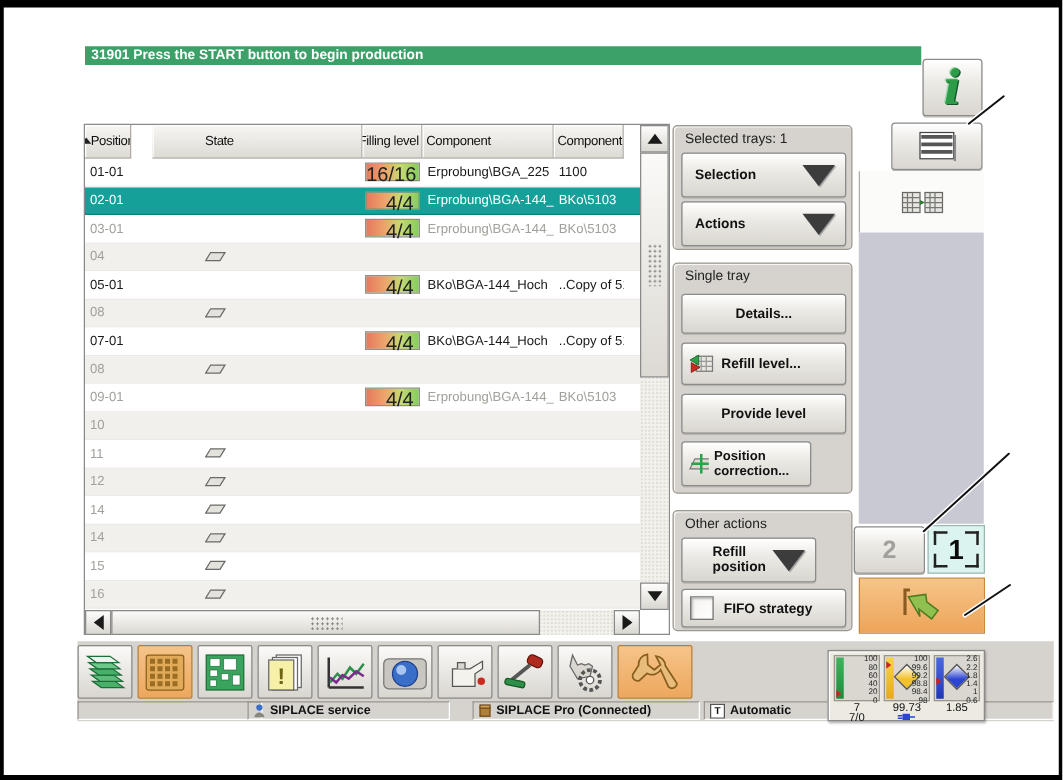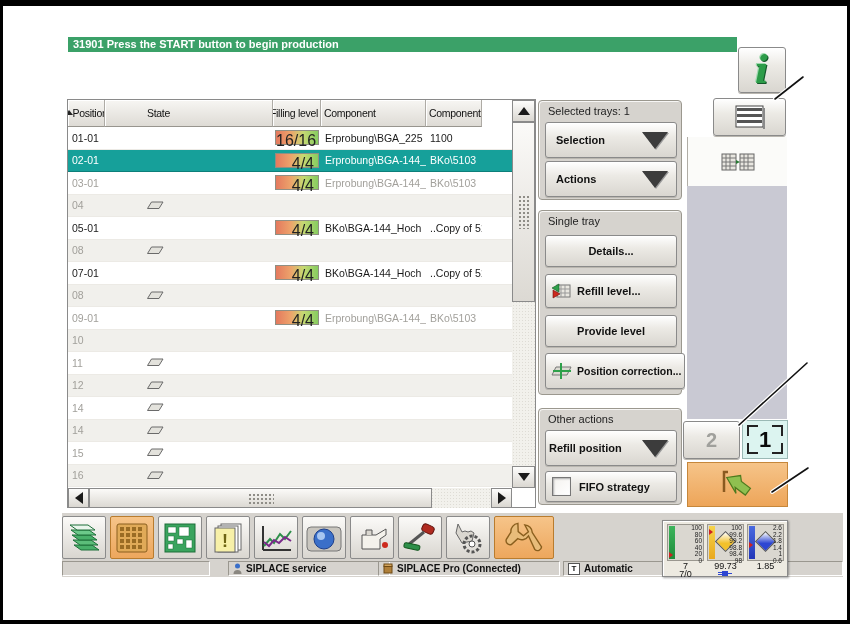--- a/index.html
+++ b/index.html
@@ -25,21 +25,21 @@
   .hcell{background:linear-gradient(180deg,#f7f6f3,#dedbd5);border-right:1px solid #aeaba5;border-bottom:1px solid #98958e;box-shadow:inset 1px 1px 0 #fff;box-sizing:border-box;font-size:10.5px;letter-spacing:-0.3px;color:#111;display:flex;align-items:center;padding:0 3px;overflow:hidden;white-space:nowrap;}
   .hcell.c-pos{flex-direction:row;justify-content:center;align-items:center;padding:0;}
   .sortarrow{width:0;height:0;border-left:4px solid transparent;border-right:4px solid transparent;border-bottom:5px solid #222;margin-bottom:1px;}
   .tbody{position:absolute;left:0;top:27px;width:444px;height:360px;overflow:hidden;background:#fff;}
   .trow{display:flex;height:22.5px;box-sizing:border-box;border-bottom:1px solid #eceae5;background:#fff;font-size:10.5px;color:#1a1a1a;}
   .trow.alt{background:#f1f0ec;}
   .trow.dim{color:#a2a09b;}
   .trow.sel{background:#16a09a;color:#fff;border-bottom:1px solid #0d7f7a;}
   .tcell{box-sizing:border-box;padding:0 4px;display:flex;align-items:center;overflow:hidden;white-space:nowrap;}
   .c-pos{width:37px;}
-  .c-state{width:168px;padding-left:42px;}
+  .c-state{width:168px;padding-left:42px;margin-left:17px;}
   .c-fill{width:48px;justify-content:flex-end;padding:0 2px;}
   .c-comp{width:105px;}
   .c-comp2{width:56px;}
   .chip{width:44px;height:15px;border:1px solid #8f8f83;box-sizing:border-box;background:linear-gradient(90deg,#e4795e,#eda36b 35%,#c6d972 65%,#86cc60);font-size:16px;color:#222;text-align:right;padding:1px 4px 0 0;}
   .sel .chip{color:#222;}
 
   
   .sbtrack{background:#f2f1ec;background-image:radial-gradient(#dedcd5 25%, transparent 26%);background-size:3px 3px;}
   .sbbtn{background:linear-gradient(180deg,#fdfdfc,#dad7d1);border:1px solid #8a8a8a;box-sizing:border-box;display:flex;align-items:center;justify-content:center;}
   .tri-up{width:0;height:0;border-left:6px solid transparent;border-right:6px solid transparent;border-bottom:8px solid #1a1a1a;}
@@ -327,33 +327,33 @@
       <rect x="5" y="2" width="13" height="12" fill="#e9e7e0" stroke="#777"></rect>
       <path d="M5 6 h13 M5 10 h13 M9 2 v12 M13 2 v12" stroke="#999" stroke-width="1" fill="none"></path>
       <polygon points="0,5 7,1 7,9" fill="#2ea04a" stroke="#14571f" stroke-width="0.6"></polygon>
       <polygon points="9,11 2,7 2,15" fill="#cc2a1e" stroke="#6e130c" stroke-width="0.6" transform="translate(-1,0)"></polygon>
     </svg>
     <span>Refill level...</span>
   </div>
   <div class="abs btn3d" style="left:6px;top:104px;width:132px;height:32px;">
     <span>Provide level</span>
   </div>
-  <div class="abs btn3d left" style="left:6px;top:142px;width:140px;height:36px;padding-left:5px;gap:4px;font-size:10.5px;align-items:center;">
+  <div class="abs btn3d left" style="left:6px;top:142px;width:104px;height:36px;padding-left:5px;gap:4px;font-size:10.5px;align-items:center;">
     <svg width="22" height="16">
       <polygon points="5,4 20,4 16,12 1,12" fill="#dcdad2" stroke="#777"></polygon>
       <path d="M10 0 v16" stroke="#2ea04a" stroke-width="2"></path>
       <path d="M2 8 h18" stroke="#2ea04a" stroke-width="2"></path>
     </svg>
     <span>Position correction...</span>
   </div>
 </div>
 
 <div class="abs group" style="left:538px;top:408px;width:144px;height:97px;">
   <span class="gtitle">Other actions</span>
-  <div class="abs btn3d left" style="left:6px;top:21px;width:132px;height:36px;padding-left:3px;">
+  <div class="abs btn3d left" style="left:6px;top:21px;width:108px;height:36px;padding-left:24px;">
     <span>Refill position</span>
     <span class="ddtri"></span>
   </div>
   <div class="abs btn3d left" style="left:6px;top:62px;width:132px;height:31px;padding-left:6px;gap:8px;">
     <span style="width:19px;height:19px;background:linear-gradient(135deg,#f4f2ee,#fff);border:1px solid #777;box-shadow:inset 1px 1px 2px #aaa;box-sizing:border-box;"></span>
     <span>FIFO strategy</span>
   </div>
 </div>
 
 <div class="abs btn3d" style="left:713px;top:98px;width:73px;height:38px;">
@@ -487,21 +487,21 @@
   </div>
   <div class="toolbtn active" style="left:432px;width:60px;">
     <svg width="38" height="34">
       <path d="M10 4 a8 8 0 0 0 -5 10 l-3 8 a4 4 0 0 0 6 4 l5 -7 a8 8 0 0 0 10 -5 l9 12 a4 4 0 0 0 6 -4 L26 10 a8 8 0 0 0 -9 -6 l5 6 -4 5 -6 -3 z" fill="#e8bc7a" stroke="#8a5f1e" stroke-width="1.4" transform="rotate(12 19 17)"></path>
     </svg>
   </div>
 </div>
 
 <div class="abs statusbar">
   <div class="ssec" style="left:0px;width:148px;"></div>
-  <div class="ssec" style="left:166px;width:162px;">
+  <div class="ssec" style="left:136px;width:162px;">
     <svg width="9" height="11">
       <circle cx="4.5" cy="3" r="2.5" fill="#3a6fc9"></circle>
         <path d="M0.5 11 a4 4 0 0 1 8 0 z" fill="#8a8780"></path>
     </svg>
     <span style="font-weight:bold;">SIPLACE service</span>
   </div>
   <div class="ssec" style="left:316px;width:182px;">
     <svg width="10" height="11">
       <rect x="1" y="3" width="8" height="7" fill="#b0803a" stroke="#6e4a14"></rect>
         <rect x="1" y="1" width="8" height="2.5" fill="#d2a45e" stroke="#6e4a14"></rect>

